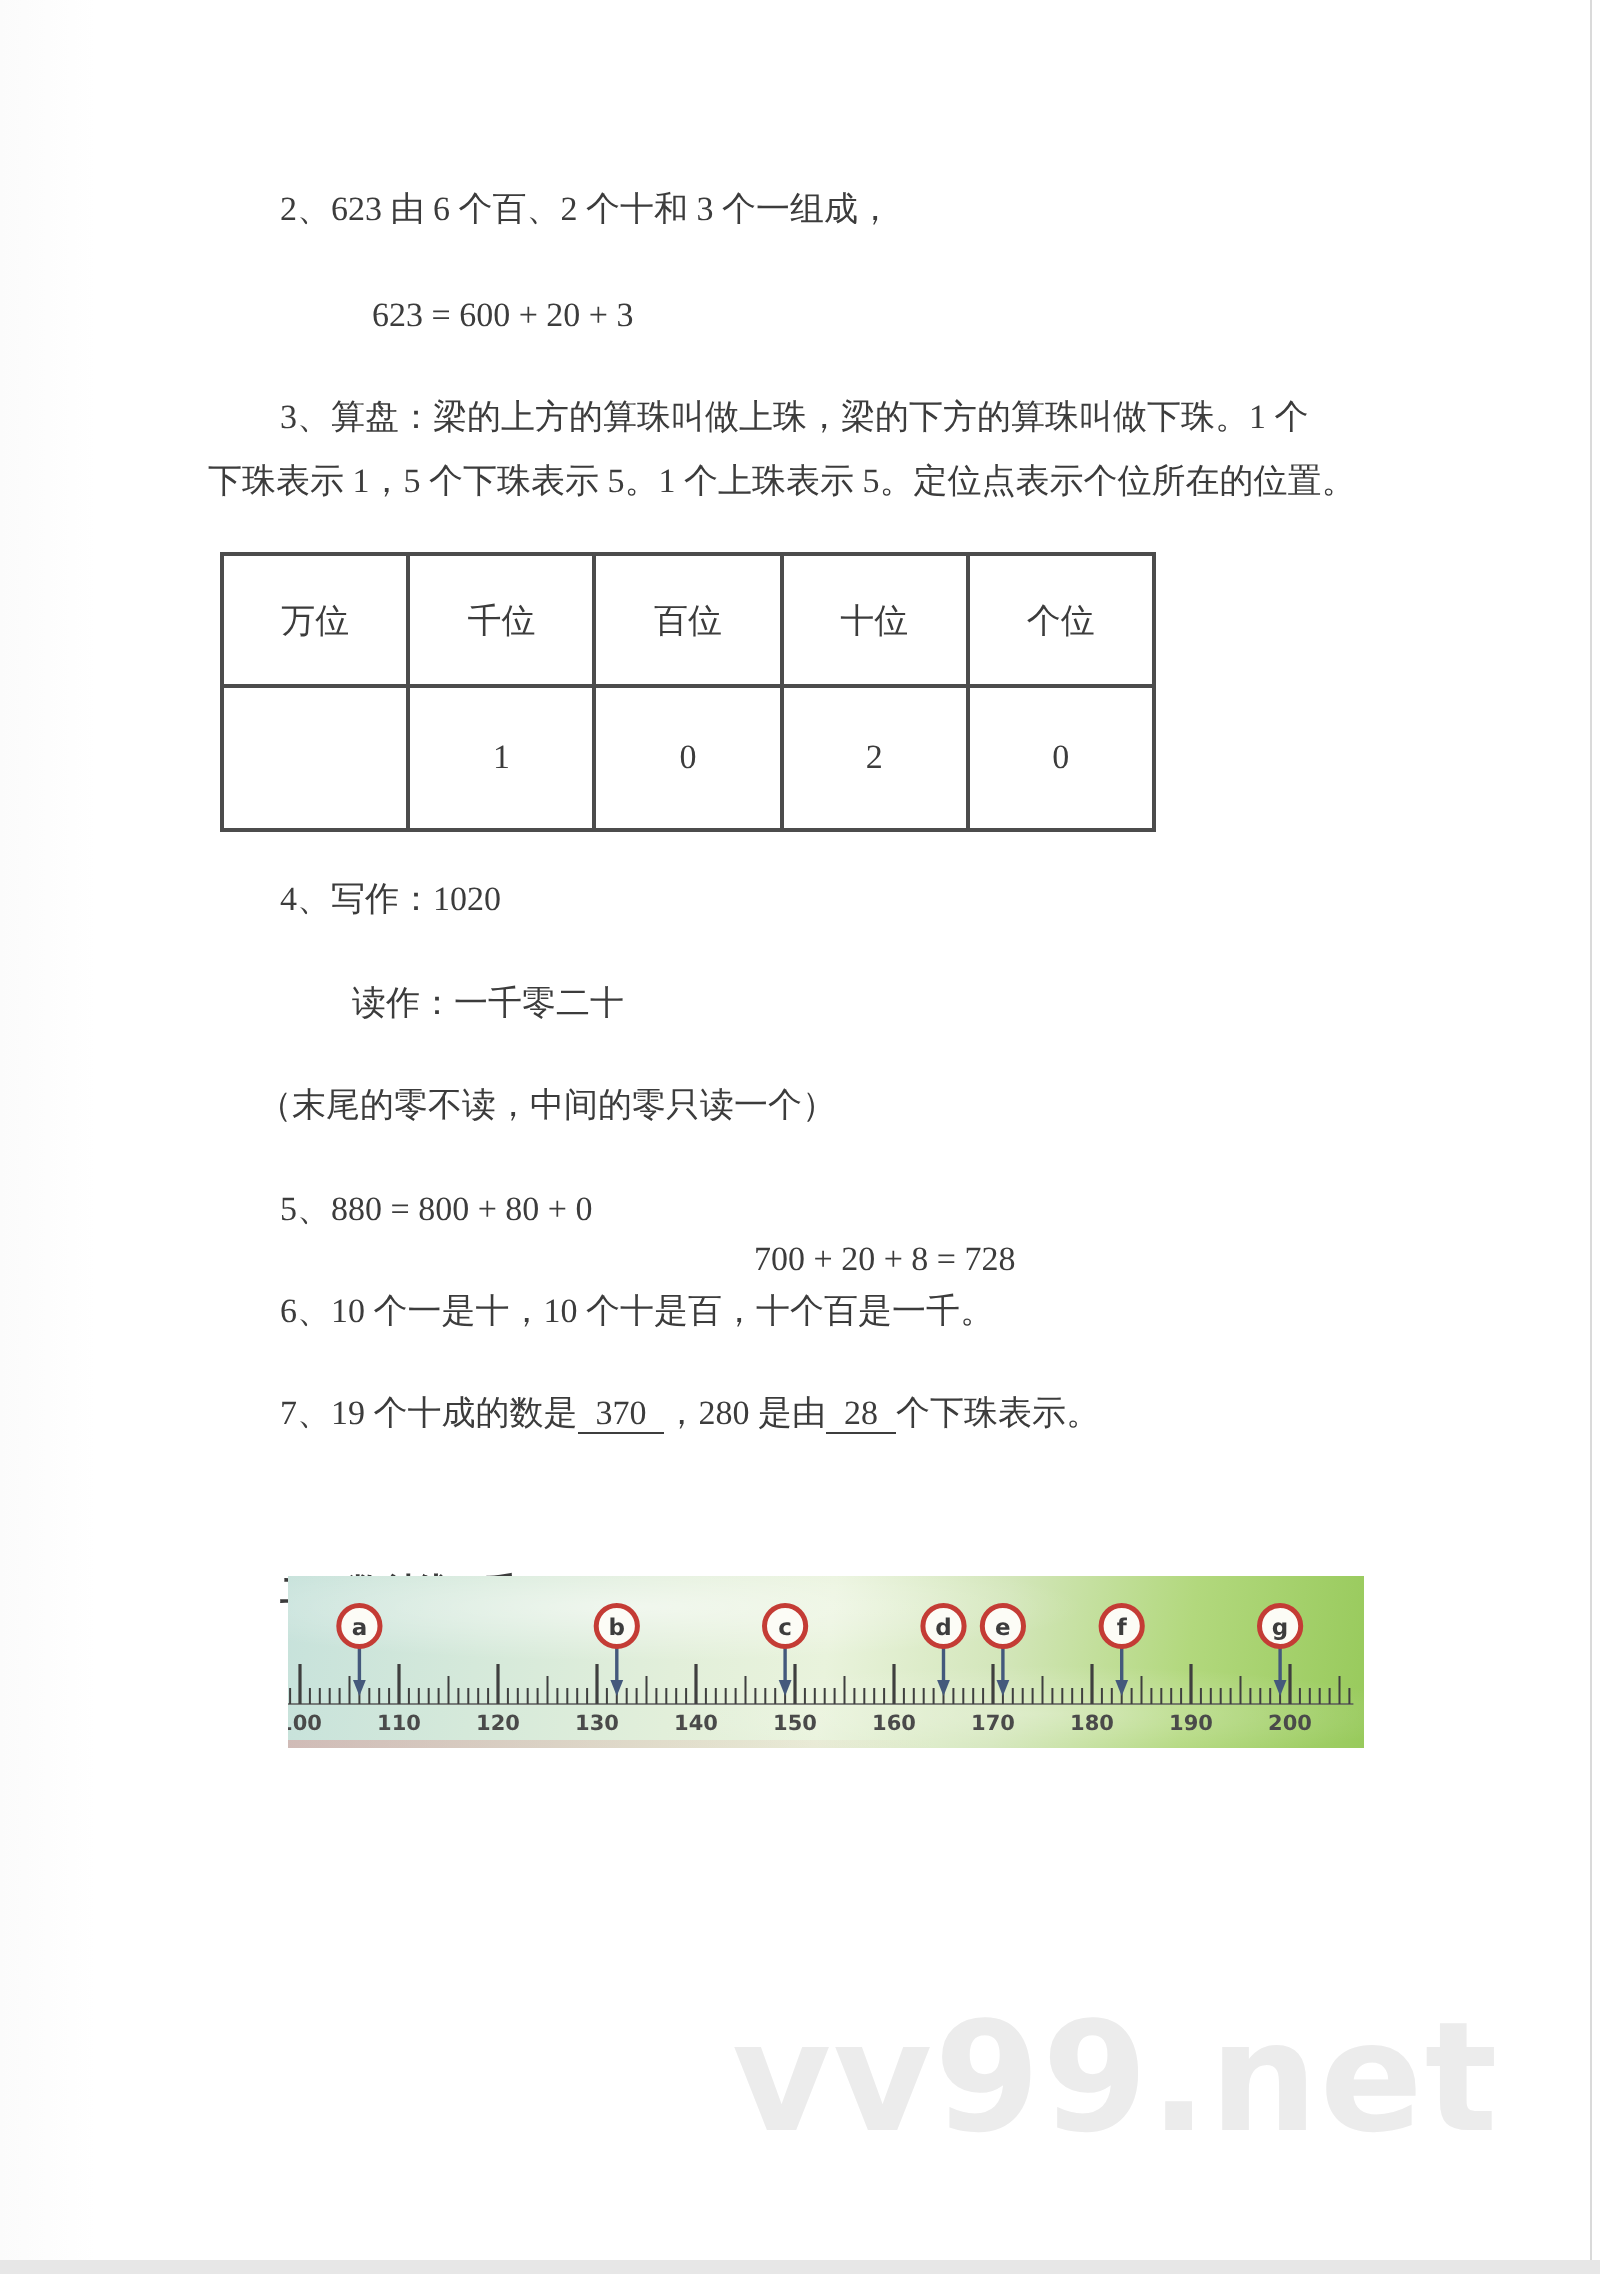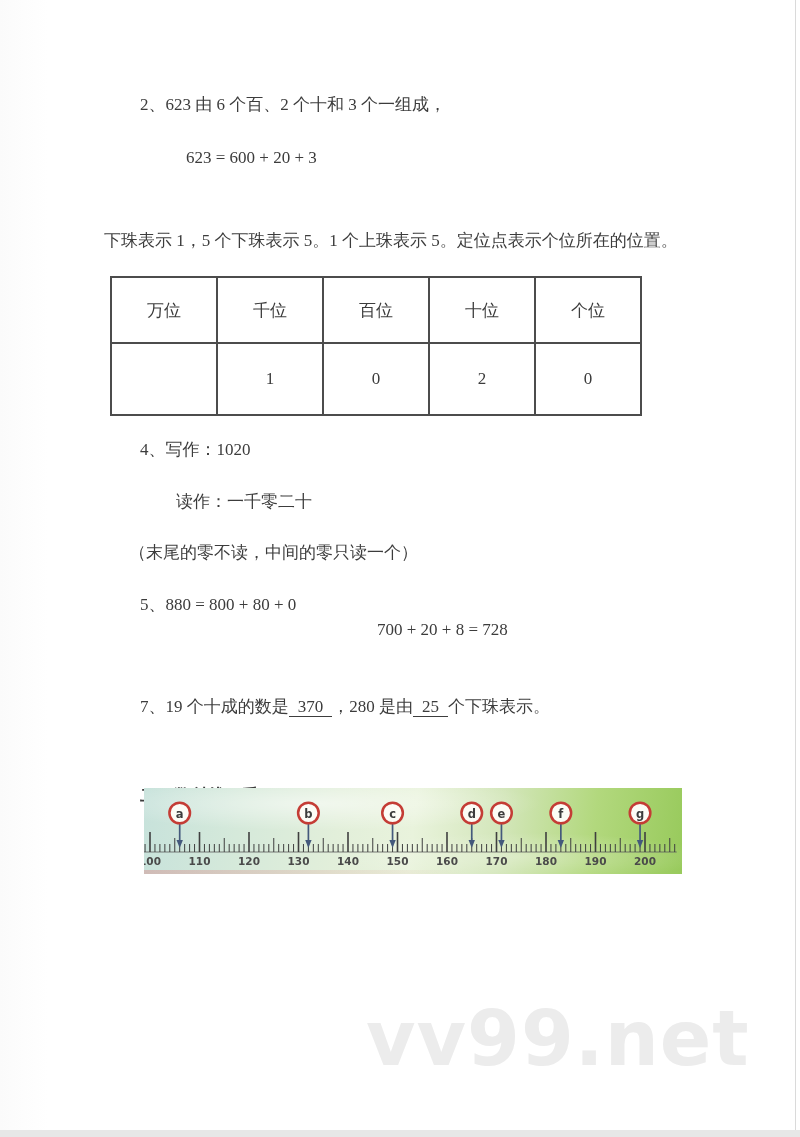--- a/index.html
+++ b/index.html
@@ -8,21 +8,21 @@
     background:#ffffff;
     font-family:"Liberation Serif","DejaVu Serif",serif;
     color:#3c3c3c;
   }
   .page{position:absolute;inset:0;background:linear-gradient(90deg,#fbfbfb 0%,#ffffff 6%,#ffffff 100%);}
   .txt{position:absolute;font-size:17px;line-height:26px;white-space:nowrap;color:#3c3c3c;}
   .bold{font-weight:bold;margin-top:39px;}
   .blank{border-bottom:1.6px solid #3d3d3d;padding:0 9px;}
   
   .pv-table{
-    position:absolute;left:110px;top:276px;width:532px;
+    position:absolute;left:110px;top:276px;width:468px;
     border-collapse:collapse;table-layout:fixed;
   }
   .pv-table td{
     border:2px solid #4c4c4c;text-align:center;vertical-align:middle;
     font-size:17px;color:#3c3c3c;
   }
   .pv-table tr.hdr td{height:62px;}
   .pv-table tr.val td{height:68px;}
   
   .numberline-img{
@@ -49,20 +49,21 @@
   .edge-strip-bottom{position:absolute;left:0;right:0;bottom:0;height:7px;background:#e7e7e7;}
 </style>
 </head>
 <body>
 
 <div class="page">
 
   <div class="txt" style="left:140px;top:92px">2、623 由 6 个百、2 个十和 3 个一组成，</div>
   <div class="txt" style="left:186px;top:145px">623 = 600 + 20 + 3</div>
 
+  <div class="txt" style="left:140px;top:196px">3、算盘：梁的上方的算珠叫做上珠，梁的下方的算珠叫做下珠。1 个</div>
   <div class="txt" style="left:104px;top:228px">下珠表示 1，5 个下珠表示 5。1 个上珠表示 5。定位点表示个位所在的位置。</div>
 
   <table class="pv-table">
     <tbody>
         <tr class="hdr">
       <td>万位</td>
       <td>千位</td>
       <td>百位</td>
       <td>十位</td>
       <td>个位</td>
@@ -77,22 +78,23 @@
   </tbody>
     </table>
 
   <div class="txt" style="left:140px;top:437px">4、写作：1020</div>
   <div class="txt" style="left:176px;top:489px">读作：一千零二十</div>
   <div class="txt" style="left:129px;top:540px">（末尾的零不读，中间的零只读一个）</div>
 
   <div class="txt" style="left:140px;top:592px">5、880 = 800 + 80 + 0</div>
   <div class="txt" style="left:377px;top:617px">700 + 20 + 8 = 728</div>
 
-
-  <div class="txt" style="left:140px;top:694px"><span>7、19 个十成的数是</span><span class="blank">370</span><span>，280 是由</span><span class="blank">25</span><span>个下珠表示。</span></div>
+  <div class="txt" style="left:140px;top:643px">6、10 个一是十，10 个十是百，十个百是一千。</div>
+
+  <div class="txt" style="left:140px;top:694px"><span>7、19 个十成的数是</span><span class="blank">370</span><span>，280 是由</span><span class="blank">28</span><span>个下珠表示。</span></div>
 
   <div class="txt bold" style="left:140px;top:744px">二、数射线（千）</div>
 
   <div class="numberline-img">
     <svg id="nl-svg" width="538" height="86" viewBox="0 0 538 86">
         <line x1="-0.9500000000000002" y1="64" x2="532.7" y2="64" stroke="#5a5a5a" stroke-width="0.8"></line>
         <line x1="1.0499999999999998" y1="56" x2="1.0499999999999998" y2="64" stroke="#3f3f3f" stroke-width="1"></line>
         <line x1="6" y1="44" x2="6" y2="64" stroke="#3f3f3f" stroke-width="1.6"></line>
         <line x1="10.95" y1="56" x2="10.95" y2="64" stroke="#3f3f3f" stroke-width="1"></line>
         <line x1="15.9" y1="56" x2="15.9" y2="64" stroke="#3f3f3f" stroke-width="1"></line>

